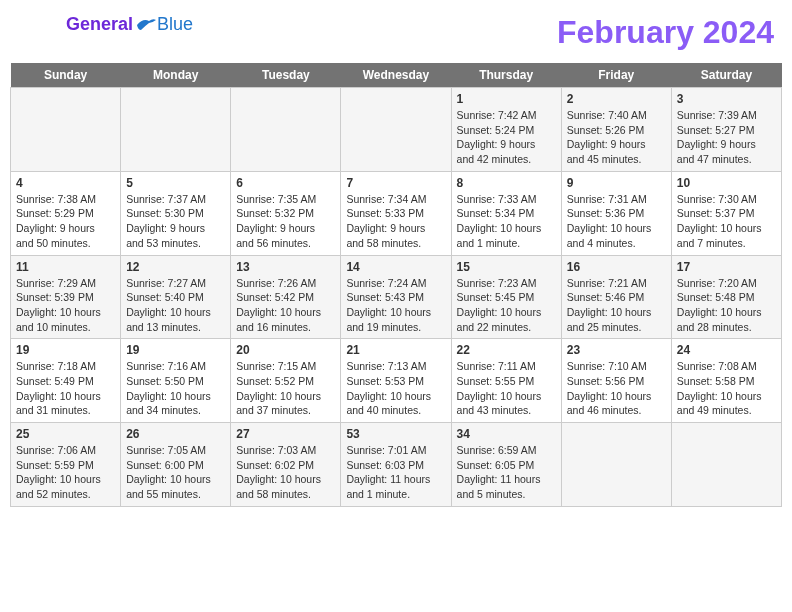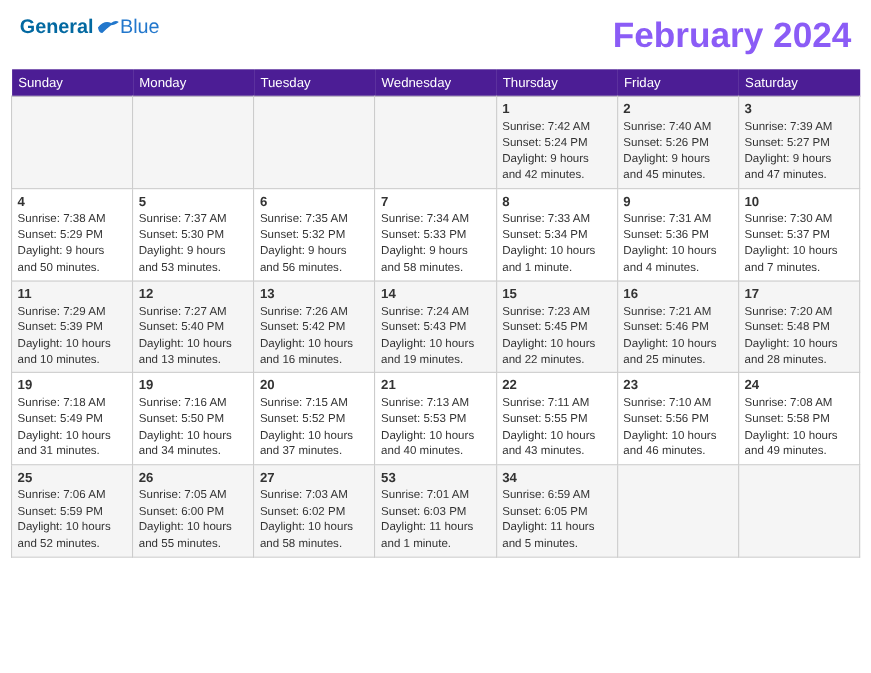--- a/index.html
+++ b/index.html
@@ -22,21 +22,22 @@
       flex-direction: column;
       align-items: flex-start;
     }
     .logo-text {
       display: flex;
       align-items: center;
     }
     .logo-general {
       font-size: 18px;
       font-weight: bold;
-      color: #0369a1;
+      color: #6d28d9;
+      margin-left: 48px;
     }
     .logo-blue {
       font-size: 18px;
       font-weight: normal;
       color: #2277cc;
     }
     .logo-bird {
       width: 22px;
       height: 18px;
       margin-left: 2px;
@@ -52,26 +53,26 @@
     .location-title {
       font-size: 16px;
       color: #555;
     }
     .calendar-table {
       width: 100%;
       border-collapse: collapse;
       font-size: 11px;
     }
     .calendar-table th {
-      background-color: #4c1d95;
+      background-color: #737373;
       color: #fff;
-      text-align: left;
+      text-align: center;
       padding: 5px 6px;
       font-size: 12px;
-      font-weight: normal;
+      font-weight: bold;
     }
     .calendar-table td {
       border: 1px solid #ccc;
       vertical-align: top;
       padding: 4px 5px;
       width: 14.28%;
       min-height: 80px;
       height: 80px;
     }
     .calendar-table tr:nth-child(odd) td {

